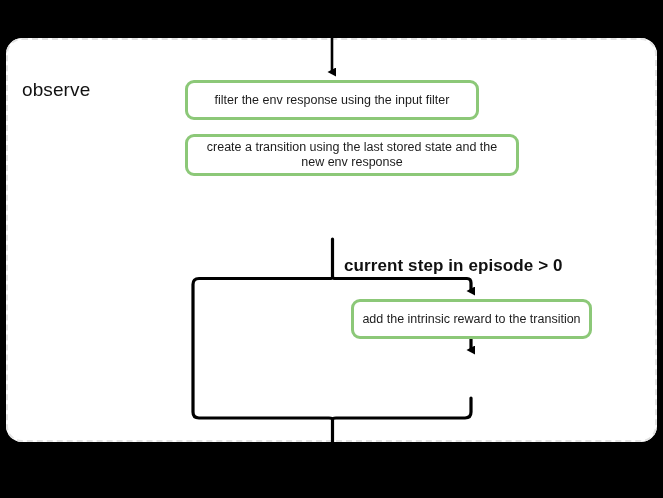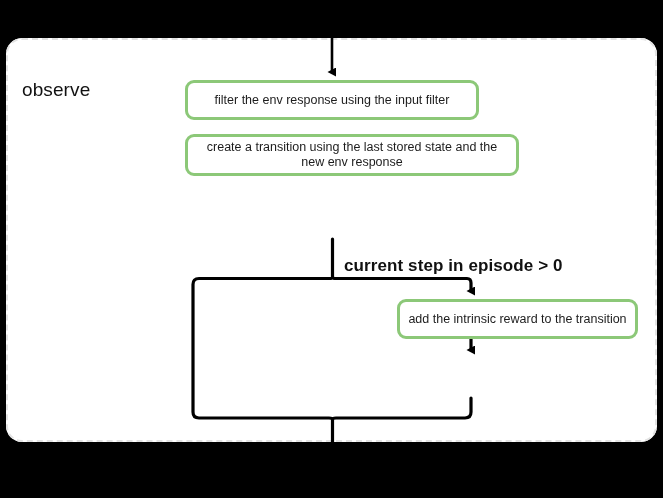--- a/index.html
+++ b/index.html
@@ -59,21 +59,21 @@
     justify-content: center;
     text-align: center;
     color: #1c1c1c;
     font-size: 12.5px;
     line-height: 15px;
     padding: 4px 8px;
   }
   #node-filter  { left: 185px; top: 80px;  width: 294px; height: 40px; }
   #node-create  { left: 185px; top: 134px; width: 334px; height: 42px; }
   #node-store-state { left: 185px; top: 199px; width: 294px; height: 40px; }
-  #node-intrinsic { left: 351px; top: 299px; width: 241px; height: 40px; margin-left: 46px; }
+  #node-intrinsic { left: 351px; top: 299px; width: 241px; height: 40px; }
   #node-store-mem { left: 351px; top: 358px; width: 241px; height: 40px; }
 
   
   .edge-label {
     position: absolute;
     left: 344px;
     top: 256px;
     font-size: 17px;
     font-weight: bold;
     color: #111111;

